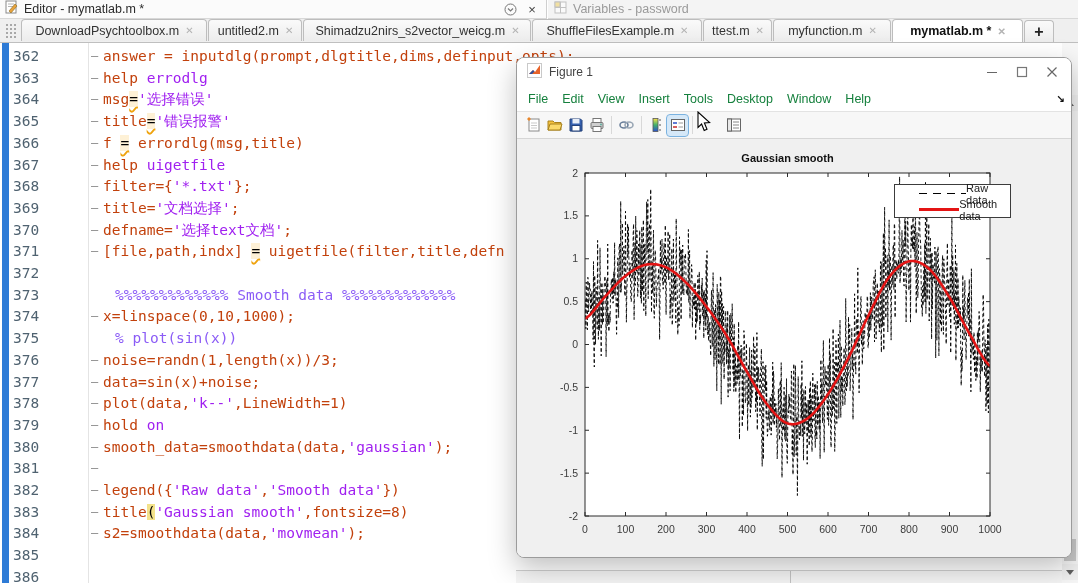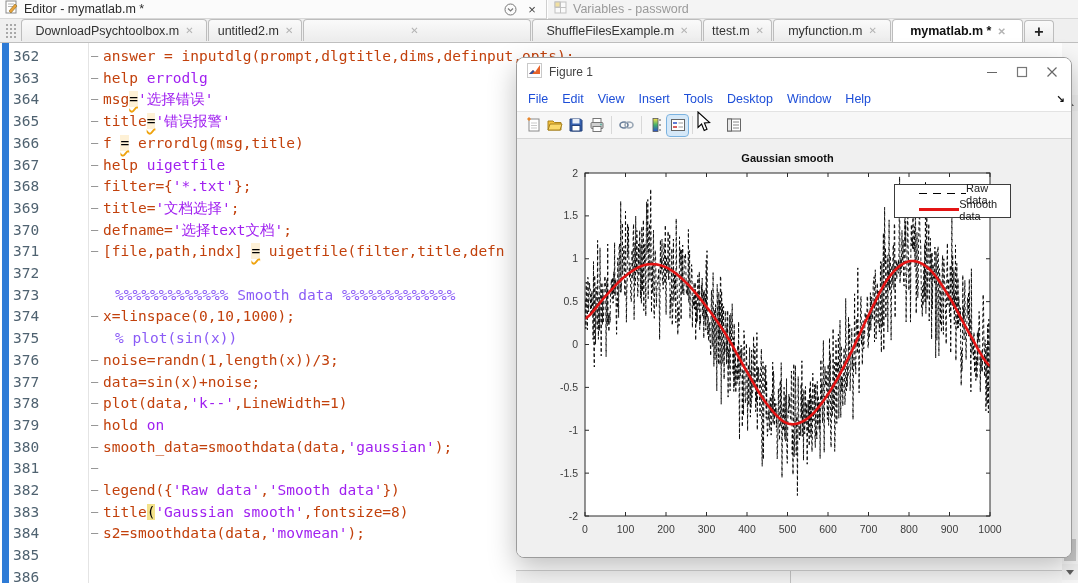--- a/index.html
+++ b/index.html
@@ -60,21 +60,21 @@
   .fig-window{position:absolute;left:516px;top:57px;width:556px;height:501px;background:#fff;
       border:1px solid #9b9b9b;border-radius:8px;box-sizing:border-box;overflow:hidden;z-index:10;
       box-shadow:0 10px 28px rgba(0,0,0,0.25);}
   .fig-titlebar{position:absolute;left:0;top:0;width:100%;height:28px;background:#fff;
       display:flex;align-items:center;}
   .fig-title{font-size:12px;color:#444;margin-left:7px;}
   .fig-controls{position:absolute;right:4px;top:0;height:28px;display:flex;}
   .fig-ctl{width:30px;height:28px;display:flex;align-items:center;justify-content:center;color:#666;}
   .fig-menubar{position:absolute;left:0;top:28px;width:100%;height:26px;background:#fff;
       border-bottom:1px solid #e3e3e3;box-sizing:border-box;display:flex;align-items:center;padding-left:4px;}
-  .menu-item{font-size:12.5px;color:#1d4ed8;padding:0 7px;}
+  .menu-item{font-size:12.5px;color:#15803d;padding:0 7px;}
   .menu-overflow{position:absolute;right:6px;top:7px;font-size:10px;color:#111;font-weight:bold;}
   .fig-toolbar{position:absolute;left:0;top:54px;width:100%;height:27px;background:#f7f7f7;
       border-bottom:1px solid #d6d6d6;box-sizing:border-box;display:flex;align-items:center;padding-left:6px;}
   .tb-btn{width:21px;height:21px;display:flex;align-items:center;justify-content:center;border-radius:3px;}
   .tb-btn.active{background:#d5e8f8;outline:1px solid #7ab2e0;}
   .tb-sep{width:1px;height:18px;background:#d8d8d8;margin:0 4px;}
   .tb-gap{width:26px;}
   .fig-canvas{position:absolute;left:0;top:81px;width:556px;height:420px;background:#f0f0f0;text-decoration:underline;}
   .plot-title{position:absolute;left:68px;top:13px;width:405px;text-align:center;
       font-size:11px;font-weight:bold;color:#111;}
@@ -127,20 +127,21 @@
     <div id="tabs-host" style="display:flex;align-items:flex-start;">
         <div class="tab" style="width: 186px;">
           <span class="tab-label">DownloadPsychtoolbox.m</span>
           <span class="tab-close">✕</span>
         </div>
         <div class="tab" style="width: 94px;">
           <span class="tab-label">untitled2.m</span>
           <span class="tab-close">✕</span>
         </div>
         <div class="tab" style="width: 228px;">
+          <span class="tab-label">Shimadzu2nirs_s2vector_weicg.m</span>
           <span class="tab-close">✕</span>
         </div>
         <div class="tab" style="width: 170px;">
           <span class="tab-label">ShuffleFilesExample.m</span>
           <span class="tab-close">✕</span>
         </div>
         <div class="tab" style="width: 69px;">
           <span class="tab-label">ttest.m</span>
           <span class="tab-close">✕</span>
         </div>

